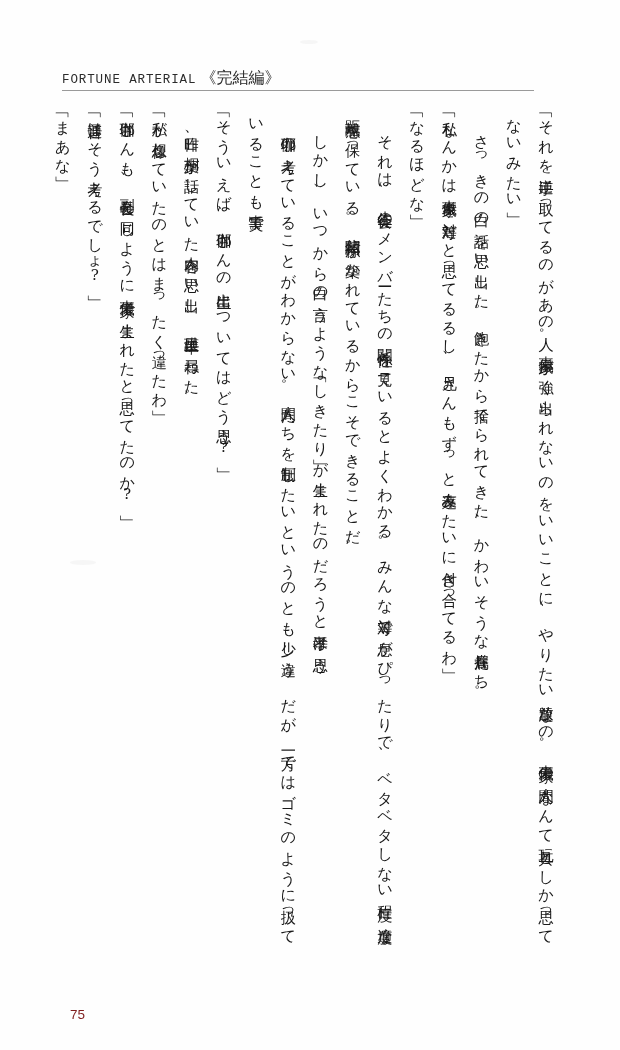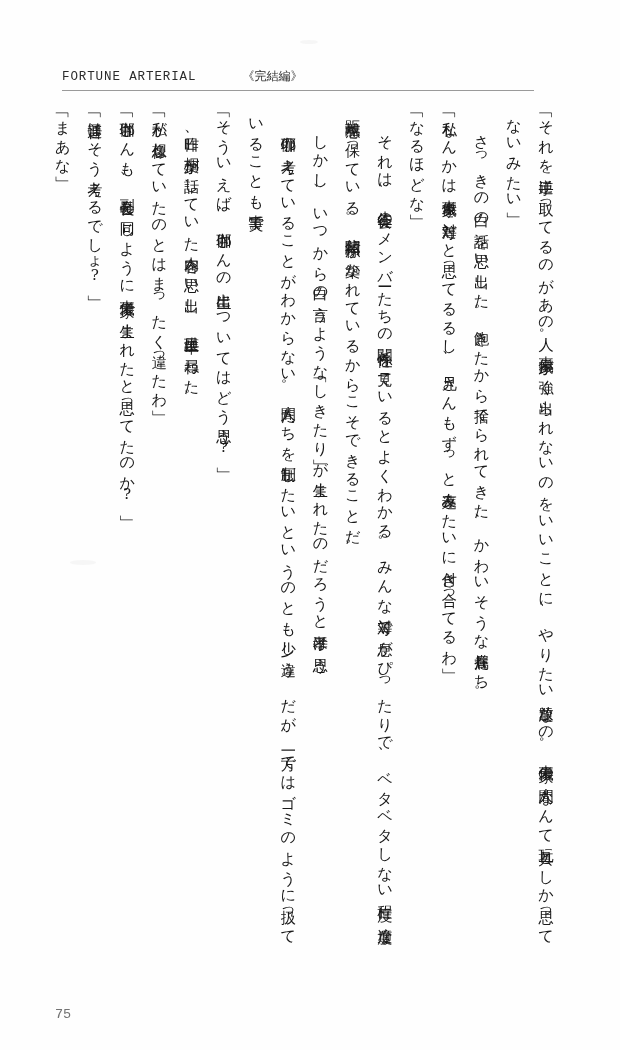--- a/index.html
+++ b/index.html
@@ -33,23 +33,22 @@
     font-size: 12.5px;
     letter-spacing: 0.9px;
     color: #2b2b2b;
     white-space: nowrap;
   }
   .running-head .series {
     font-variant: small-caps;
     font-family: Liberation Mono, monospace;
   }
   .running-head .sub {
-    font-size: 12px;
+    font-size: 16px;
     letter-spacing: 0px;
-    margin-left: 42px;
   }
 
   .head-rule {
     position: absolute;
     top: 90px;
     left: 62px;
     width: 472px;
     height: 1px;
     background: #9a9a9a;
   }
@@ -71,25 +70,25 @@
     text-align: justify;
   }
   .body-text p {
     margin: 0;
     padding: 0;
   }
 
   
   .folio {
     position: absolute;
-    left: 55px;
+    left: 70px;
     bottom: 28px;
-    font-family: Liberation Mono, monospace;
+    font-family: Liberation Sans, sans-serif;
     font-size: 13.5px;
-    color: #737373;
+    color: #7f1d1d;
   }
 
   
   .smudge {
     position: absolute;
     background: #f2f2f2;
     border-radius: 50%;
     opacity: 0.7;
   }
   .smudge.a { left: 70px; top: 560px; width: 26px; height: 5px; }

